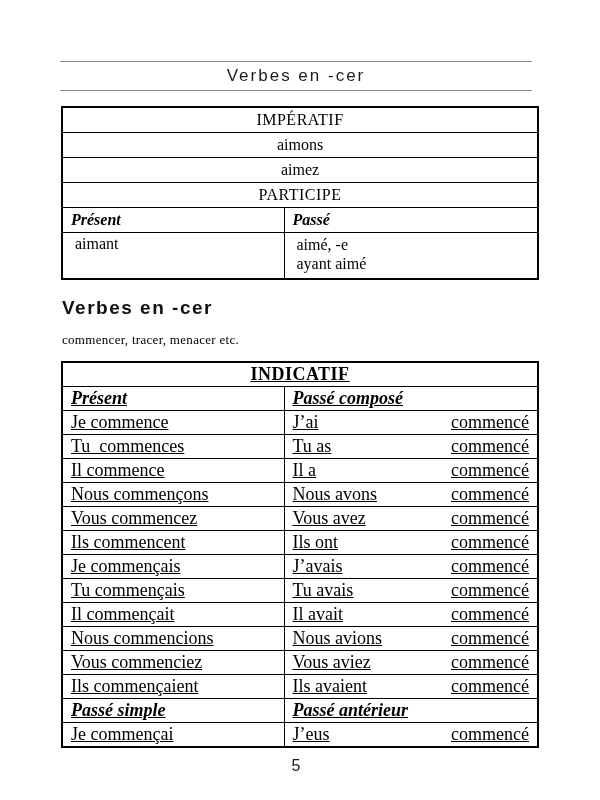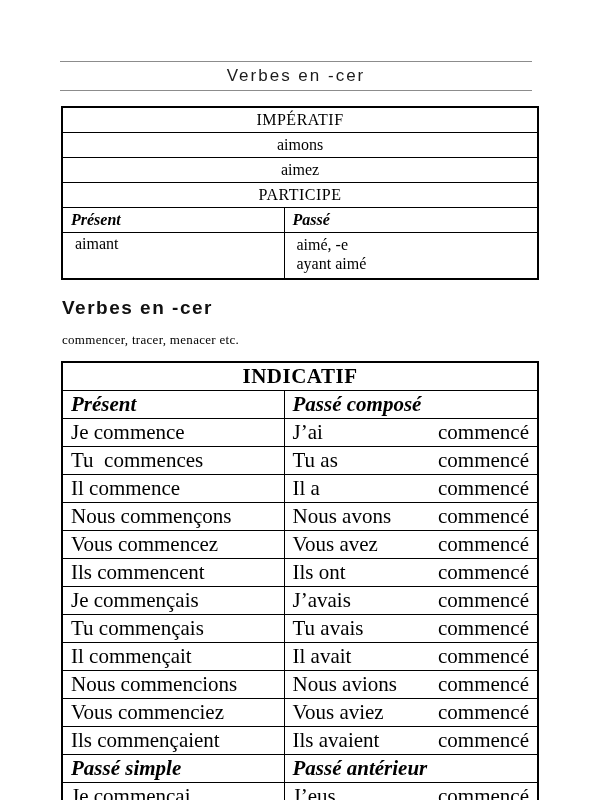--- a/index.html
+++ b/index.html
@@ -28,21 +28,21 @@
     padding:1px 8px;
     font-size:16px;
     vertical-align:middle;
     overflow:hidden;
   }
   .col-left { width:222px; }
   .tbl1 { margin-top:15px; }
   .tbl1 td { height:22px; }
   .tbl1 tr.dbl td { height:42px; vertical-align:top; padding-top:2px;padding-left:12px; }
   .tbl2 { margin-top:13px; }
-  .tbl2 td { height:20px; font-size:21px; }
+  .tbl2 td { height:20px; font-size:18px;text-decoration:underline; }
   .caps { text-align:center; letter-spacing:0.5px; }
   .b { font-weight:bold; }
   .bi { font-weight:bold; font-style:italic; }
   .ctr { text-align:center; }
   .lc { white-space:pre-wrap;margin-left:36px; }
   .rcell { display:flex; justify-content:space-between; align-items:center; }
   .blk { display:block; line-height:19px; }
   
   .section-heading {
     margin:17px 0 0 62px;

